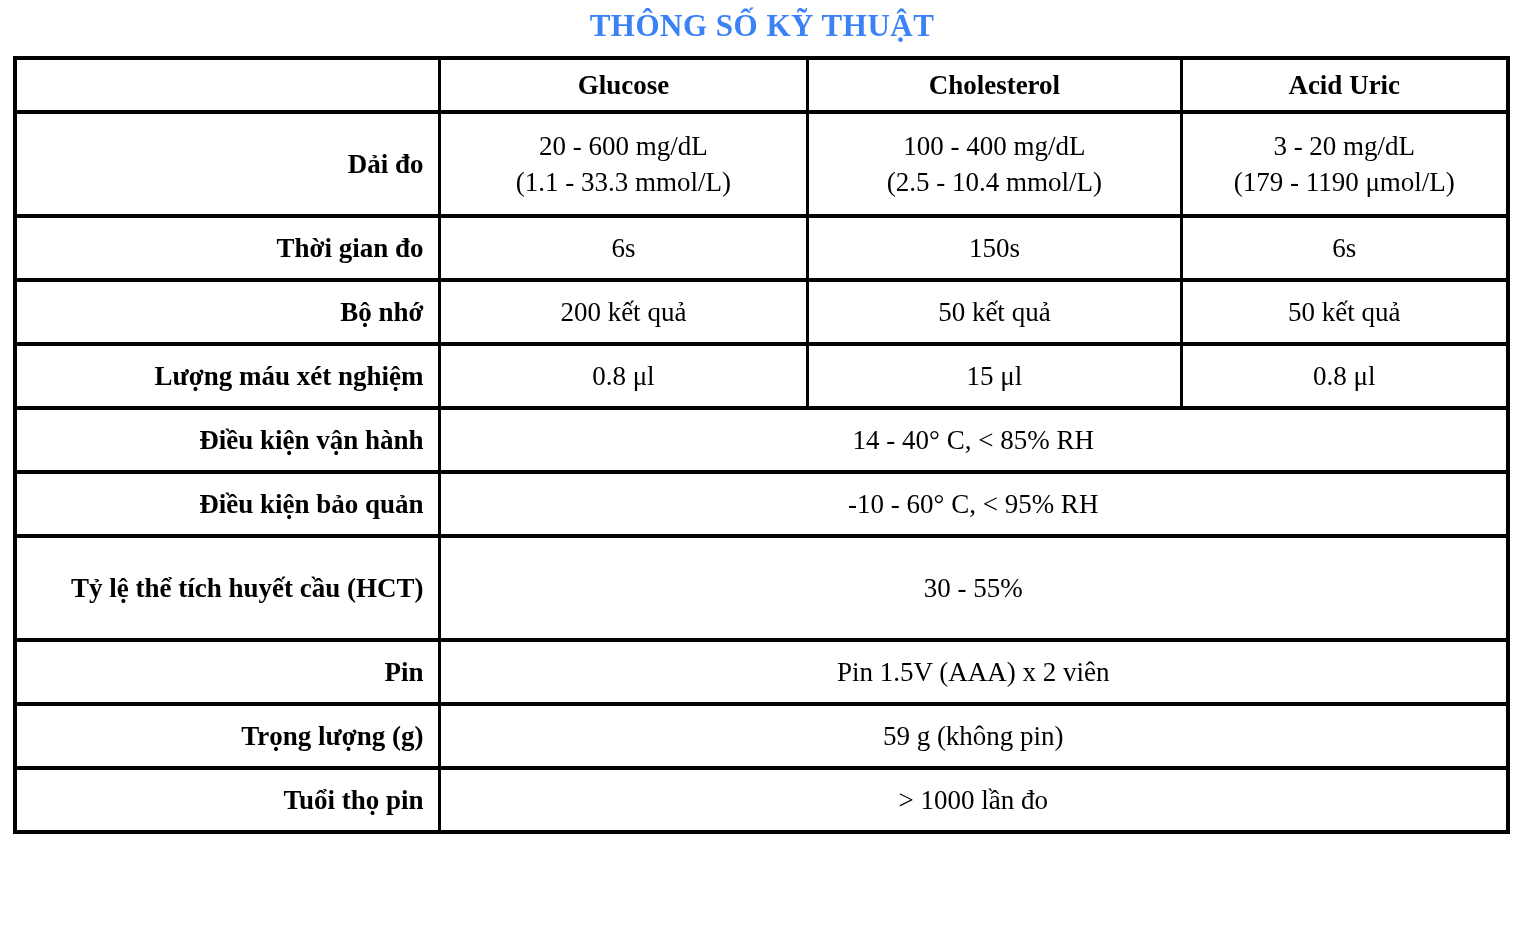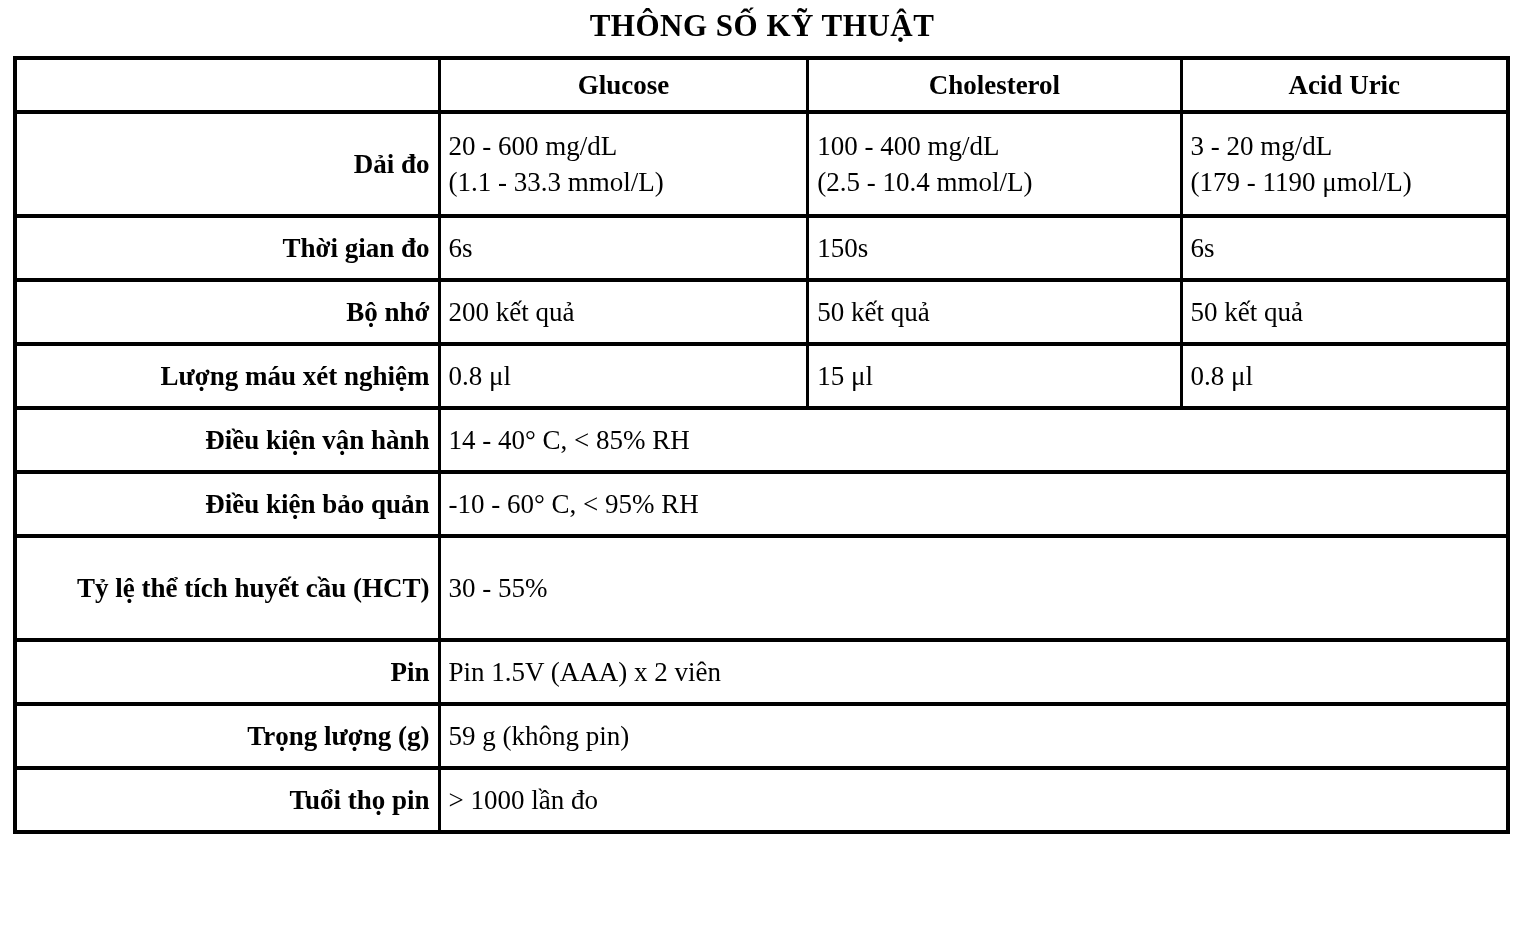--- a/index.html
+++ b/index.html
@@ -18,52 +18,53 @@
     width: 1524px;
     height: 942px;
     box-sizing: border-box;
   }
   .title {
     margin: 8px 0 12px 0;
     text-align: center;
     font-size: 31px;
     font-weight: bold;
     letter-spacing: 0.5px;
-    color: #000000;
+    color: #3b82f6;
   }
   table.spec-table {
     border-collapse: collapse;
     table-layout: fixed;
     width: 1497px;
     margin-left: 13px;
     font-size: 27px;
     line-height: 1.35;
   }
   table.spec-table, table.spec-table td, table.spec-table th {
     border: 3px solid #000000;
   }
   table.spec-table td, table.spec-table th {
     border-top-width: 4px;
     border-bottom-width: 4px;
-    padding: 6px 8px;
+    padding: 6px 14px;
     vertical-align: middle;
     overflow: hidden;
   }
   table.spec-table { border-width: 4px; }
   th.col-head {
     font-weight: bold;
     text-align: center;
     height: 38px;
   }
   td.label-cell {
     font-weight: bold;
     text-align: right;
     padding-left: 9px;
   }
   td.value-cell {
+    text-align: center;
   }
   tr.row-single td { height: 48px; }
   tr.row-double td { height: 88px; }
   col.c-label    { width: 28.4%; }
   col.c-glucose  { width: 24.7%; }
   col.c-chol     { width: 25.0%; }
   col.c-uric     { width: 21.9%; }
 </style>
 </head>
 <body>

